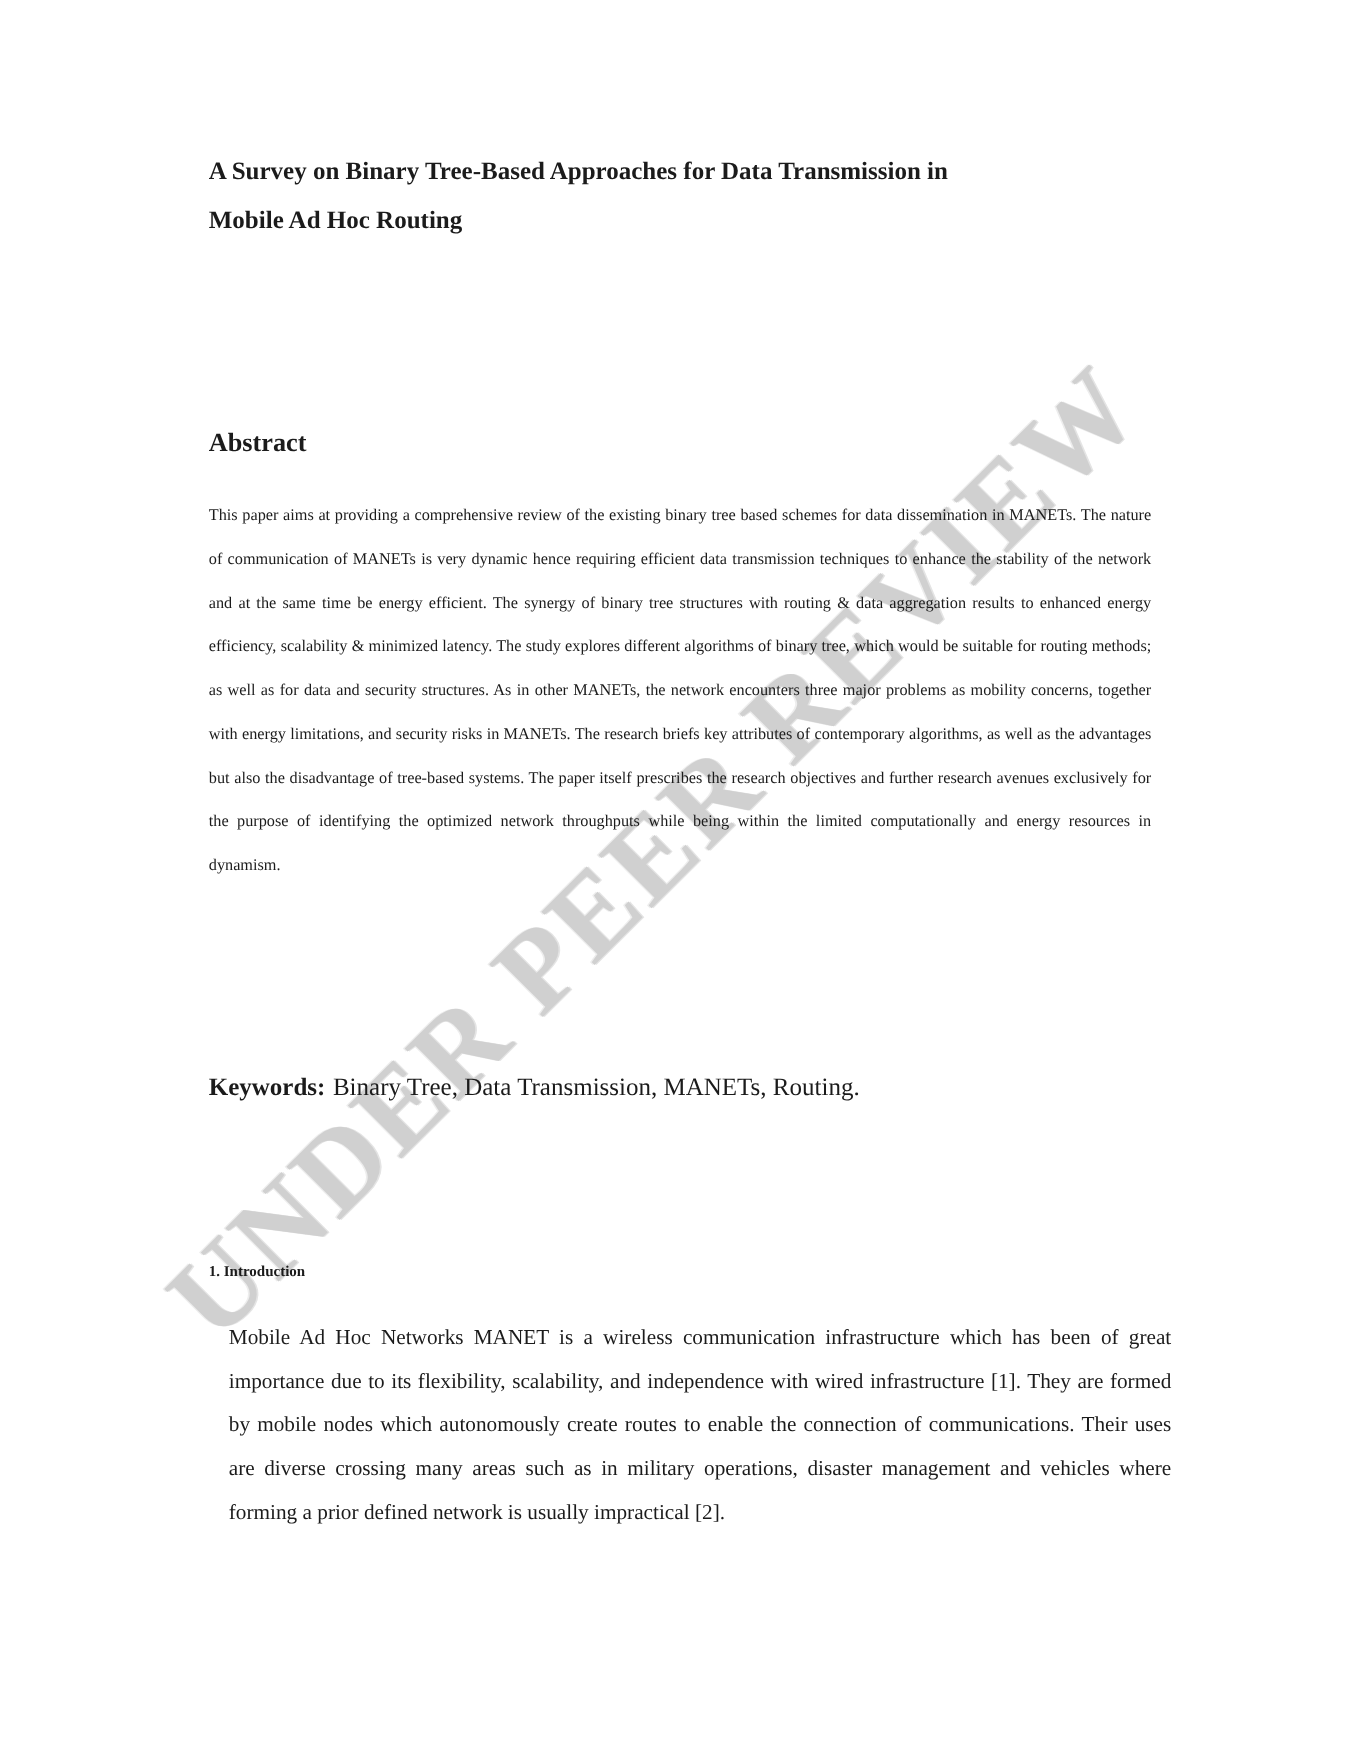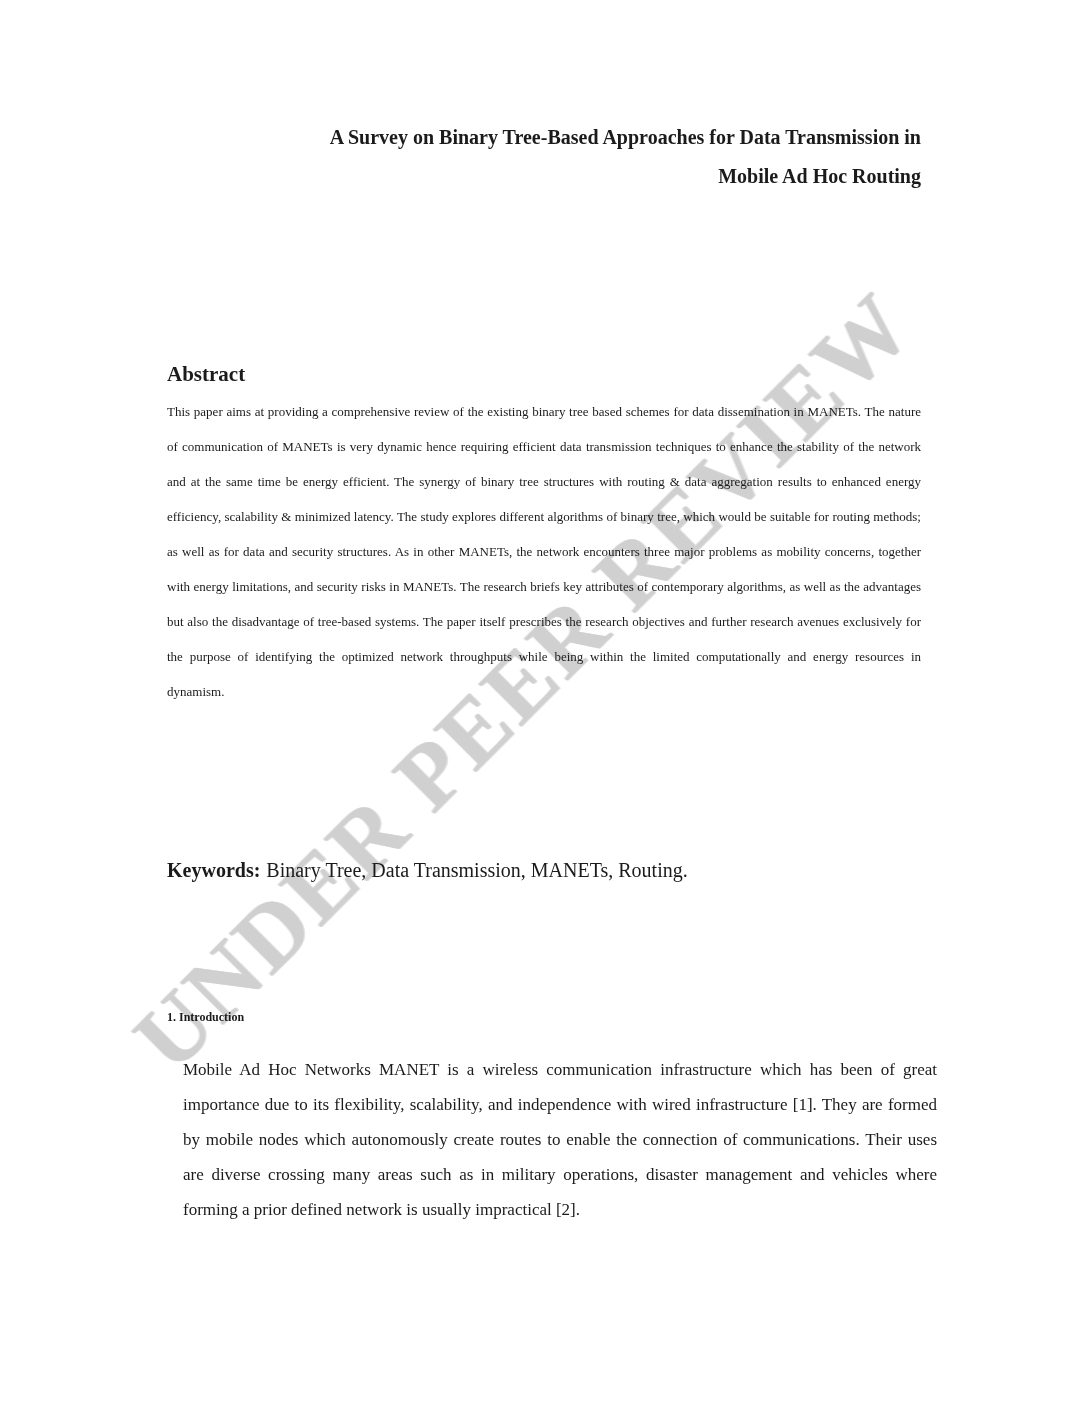--- a/index.html
+++ b/index.html
@@ -40,28 +40,28 @@
     top: 0;
     width: 754px;
     height: 100%;
     z-index: 1;
   }
   .title {
     position: absolute;
     top: 118px;
     left: 0;
     width: 100%;
-    text-align: right;
+    text-align: left;
     font-size: 20px;
     font-weight: bold;
     line-height: 39px;
   }
   .abstract-heading {
     position: absolute;
-    top: 362px;
+    top: 342px;
     left: 0;
     font-size: 21px;
     font-weight: bold;
   }
   .abstract-body {
     position: absolute;
     top: 394px;
     left: 0;
     width: 100%;
     font-size: 13px;

